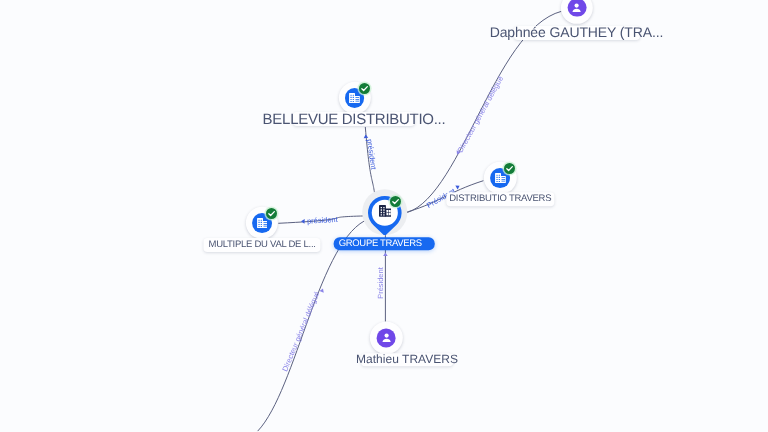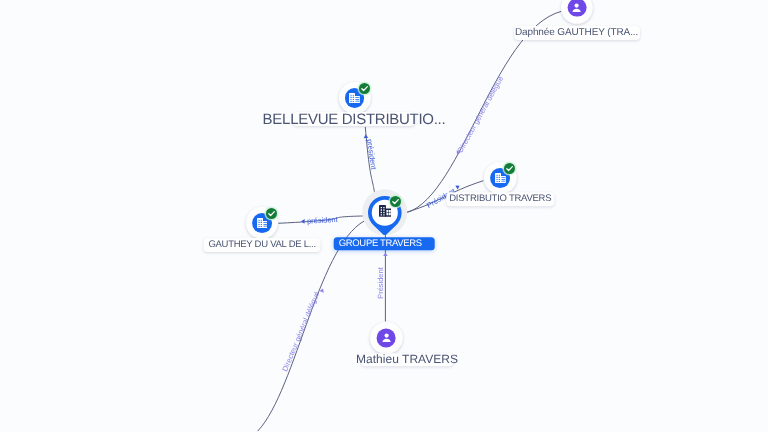--- a/index.html
+++ b/index.html
@@ -93,21 +93,21 @@
               <rect x="14.2" y="13.9" width="8.3" height="1.1"></rect>
             </g>
           </svg>
         </div>
         <div class="badge" style="left:4.699999999999999px;top:-15.9px">
           <svg width="11" height="11" viewBox="0 0 24 24">
  <path d="M6.2 12.6 L10.1 16.5 L18.2 7.9" fill="none" stroke="#fff" stroke-width="2.8" stroke-linecap="round" stroke-linejoin="round"></path>
           </svg>
         </div>
       </div>
-      <div class="label sel" style="left: 384.3px; top: 243.5px; width: 100.6px; height: 13.7px; font-size: 9.5px; letter-spacing: -0.34px;">
+      <div class="label sel" style="left: 384.3px; top: 243.5px; width: 100.6px; height: 13.7px; font-size: 9.5px; letter-spacing: -0.34px; border-radius: 6px;">
         <span>GROUPE TRAVERS</span>
       </div>
       <div class="node" style="left: 354.6px; top: 98px;">
         <div class="ncircle"></div>
         <div class="inner" style="background:#1769f0;width:19.9px;height:19.9px">
           <svg width="10.8" height="10.0" viewBox="0 0 24 22.3">
  <g fill="#ffffff">
               <rect x="0" y="0" width="13.2" height="22.3" rx="1.2"></rect>
               <rect x="11" y="6.76" width="13" height="15.54" rx="1.2"></rect>
             </g>
@@ -158,21 +158,21 @@
             </g>
           </svg>
         </div>
         <div class="badge" style="left:4.1px;top:-15.1px">
           <svg width="11" height="11" viewBox="0 0 24 24">
  <path d="M6.2 12.6 L10.1 16.5 L18.2 7.9" fill="none" stroke="#fff" stroke-width="2.8" stroke-linecap="round" stroke-linejoin="round"></path>
           </svg>
         </div>
       </div>
       <div class="label" style="left: 262.1px; top: 244.8px; width: 117.1px; height: 13.8px; font-size: 9.5px; letter-spacing: -0.27px;">
-        <span>GAUTHEY DU VAL DE L...</span>
+        <span>MULTIPLE DU VAL DE L...</span>
       </div>
       <div class="node" style="left: 500.4px; top: 178.1px;">
         <div class="ncircle"></div>
         <div class="inner" style="background:#1769f0;width:19.9px;height:19.9px">
           <svg width="10.8" height="10.0" viewBox="0 0 24 22.3">
  <g fill="#ffffff">
               <rect x="0" y="0" width="13.2" height="22.3" rx="1.2"></rect>
               <rect x="11" y="6.76" width="13" height="15.54" rx="1.2"></rect>
             </g>
  <g fill="#1769f0">
@@ -201,21 +201,21 @@
       </div>
       <div class="node" style="left: 577px; top: 7.7px;">
         <div class="ncircle"></div>
         <div class="inner" style="background:#7048e8;width:18.8px;height:18.8px">
           <svg width="14" height="14" viewBox="0 0 24 24">
  <circle cx="12" cy="8.6" r="3.6" fill="#fff"></circle>
  <path d="M 4.9 19.4 C 5.7 15.6 8.5 14 12 14 C 15.5 14 18.3 15.6 19.1 19.4 Z" fill="#fff"></path>
           </svg>
         </div>
       </div>
-      <div class="label" style="left: 576.5px; top: 32.8px; width: 126.1px; height: 13.9px; font-size: 10px; letter-spacing: -0.12px;">
+      <div class="label" style="left: 576.5px; top: 32.8px; width: 126.1px; height: 13.9px; font-size: 14px; letter-spacing: -0.12px; align-items: flex-end;">
         <span>Daphnée GAUTHEY (TRA...</span>
       </div>
       <div class="node" style="left: 386.4px; top: 337.8px;">
         <div class="ncircle"></div>
         <div class="inner" style="background:#7048e8;width:18.8px;height:18.8px">
           <svg width="14" height="14" viewBox="0 0 24 24">
  <circle cx="12" cy="8.6" r="3.6" fill="#fff"></circle>
  <path d="M 4.9 19.4 C 5.7 15.6 8.5 14 12 14 C 15.5 14 18.3 15.6 19.1 19.4 Z" fill="#fff"></path>
           </svg>
         </div>

